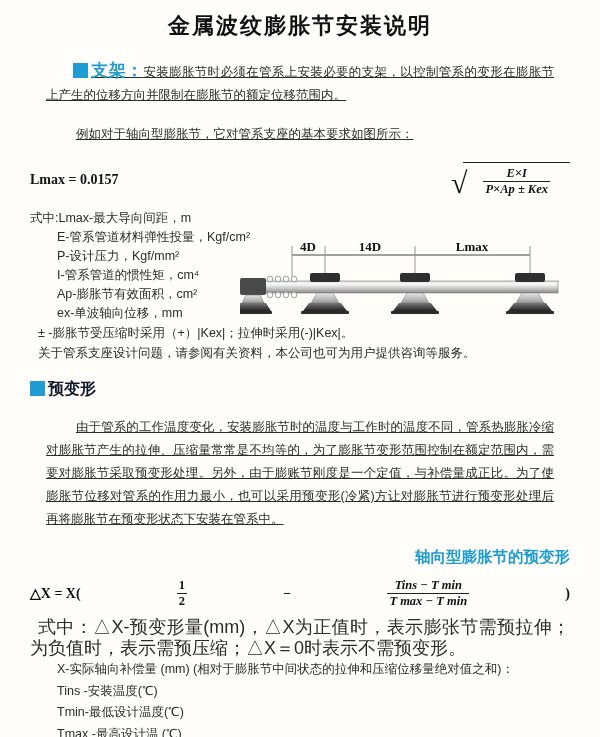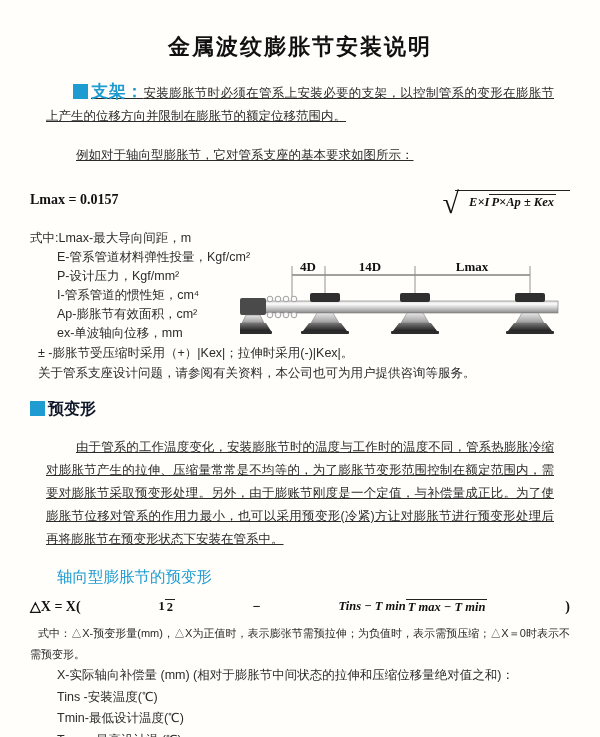--- a/index.html
+++ b/index.html
@@ -1,20 +1,20 @@
 <!DOCTYPE html>
 <html><head>
 <meta charset="utf-8">
 <style>
   html,body{margin:0;padding:0;background:#fffefa;}
   .page{
     position:relative;
     width:600px;height:737px;
     box-sizing:border-box;
-    padding:24px 30px 0 30px;
+    padding:3px 30px 0 30px;
     overflow:hidden;
     background:#fffefa;
     font-family:"Liberation Sans",sans-serif;
     color:#2b2b2b;
   }
   .title{
     text-align:center;
     font-size:22px;
     font-weight:bold;
     letter-spacing:2px;
@@ -30,41 +30,41 @@
   .sec2-label{color:#0f172a;font-weight:bold;font-size:16px;}
   .indent2{ text-indent:30px; }
   .math{
     font-family:"Liberation Serif",serif;
     color:#111;
     font-weight:bold;
     display:flex;align-items:center;justify-content:space-between;
     font-size:14px;
   }
   .math .var{font-style:italic;font-weight:bold;}
-  .frac{display:inline-flex;flex-direction:row;align-items:center;vertical-align:middle;line-height:1.2;font-size:12.5px;margin:0 9px;}
+  .frac{display:inline-flex;flex-direction:column;align-items:center;vertical-align:middle;line-height:1.2;font-size:12.5px;margin:0 15px;}
   .frac .den{border-top:1.2px solid #222;padding:0 2px;}
   .sqrt{display:inline-flex;align-items:center;margin-left:8px;}
   .sqrt-sym{font-size:30px;font-weight:normal;margin-right:-4px;transform:translateY(3px);}
   .sqrt-body{border-top:1.5px solid #222;padding:3px 5px 0 5px;}
   .formula1{margin:10px 0 12px 0;}
   .def-wrap{position:relative;}
   .def-list{font-size:12.5px;line-height:19px;}
   .def-line{white-space:nowrap;}
   .def-first{margin-left:0;}
   .def-rest{margin-left:27px;}
   .note{font-size:12.5px;line-height:19px;margin:1px 0 0 8px;}
   .diagram{position:absolute;top:30px;right:-22px;width:352px;height:102px;}
   .sec-head{margin:16px 0 6px 0;}
   .h3{
-    color:#1e9cd2;font-weight:normal;font-size:15.5px;margin:12px 0 4px 0;
+    color:#1e9cd2;font-weight:bold;font-size:15.5px;margin:12px 0 4px 0;text-align:right;
   }
   .h3-axial{margin-left:27px;}
   .items{font-size:12.5px;line-height:21.5px;}
   .items .item{margin-left:27px;}
-  .p-shizhong{font-size:11px;line-height:21px;text-align:justify;text-indent:8px;margin:8px 0 0 0;}
+  .p-shizhong{font-size:18px;line-height:21px;text-align:justify;text-indent:8px;margin:8px 0 0 0;}
   .formula2{margin:10px 0 8px 0;}
 </style>
 </head>
 <body>
 
 <div class="page">
 
   <h1 class="title">金属波纹膨胀节安装说明</h1>
 
   <p class="body-text" style="text-indent:27px;">

